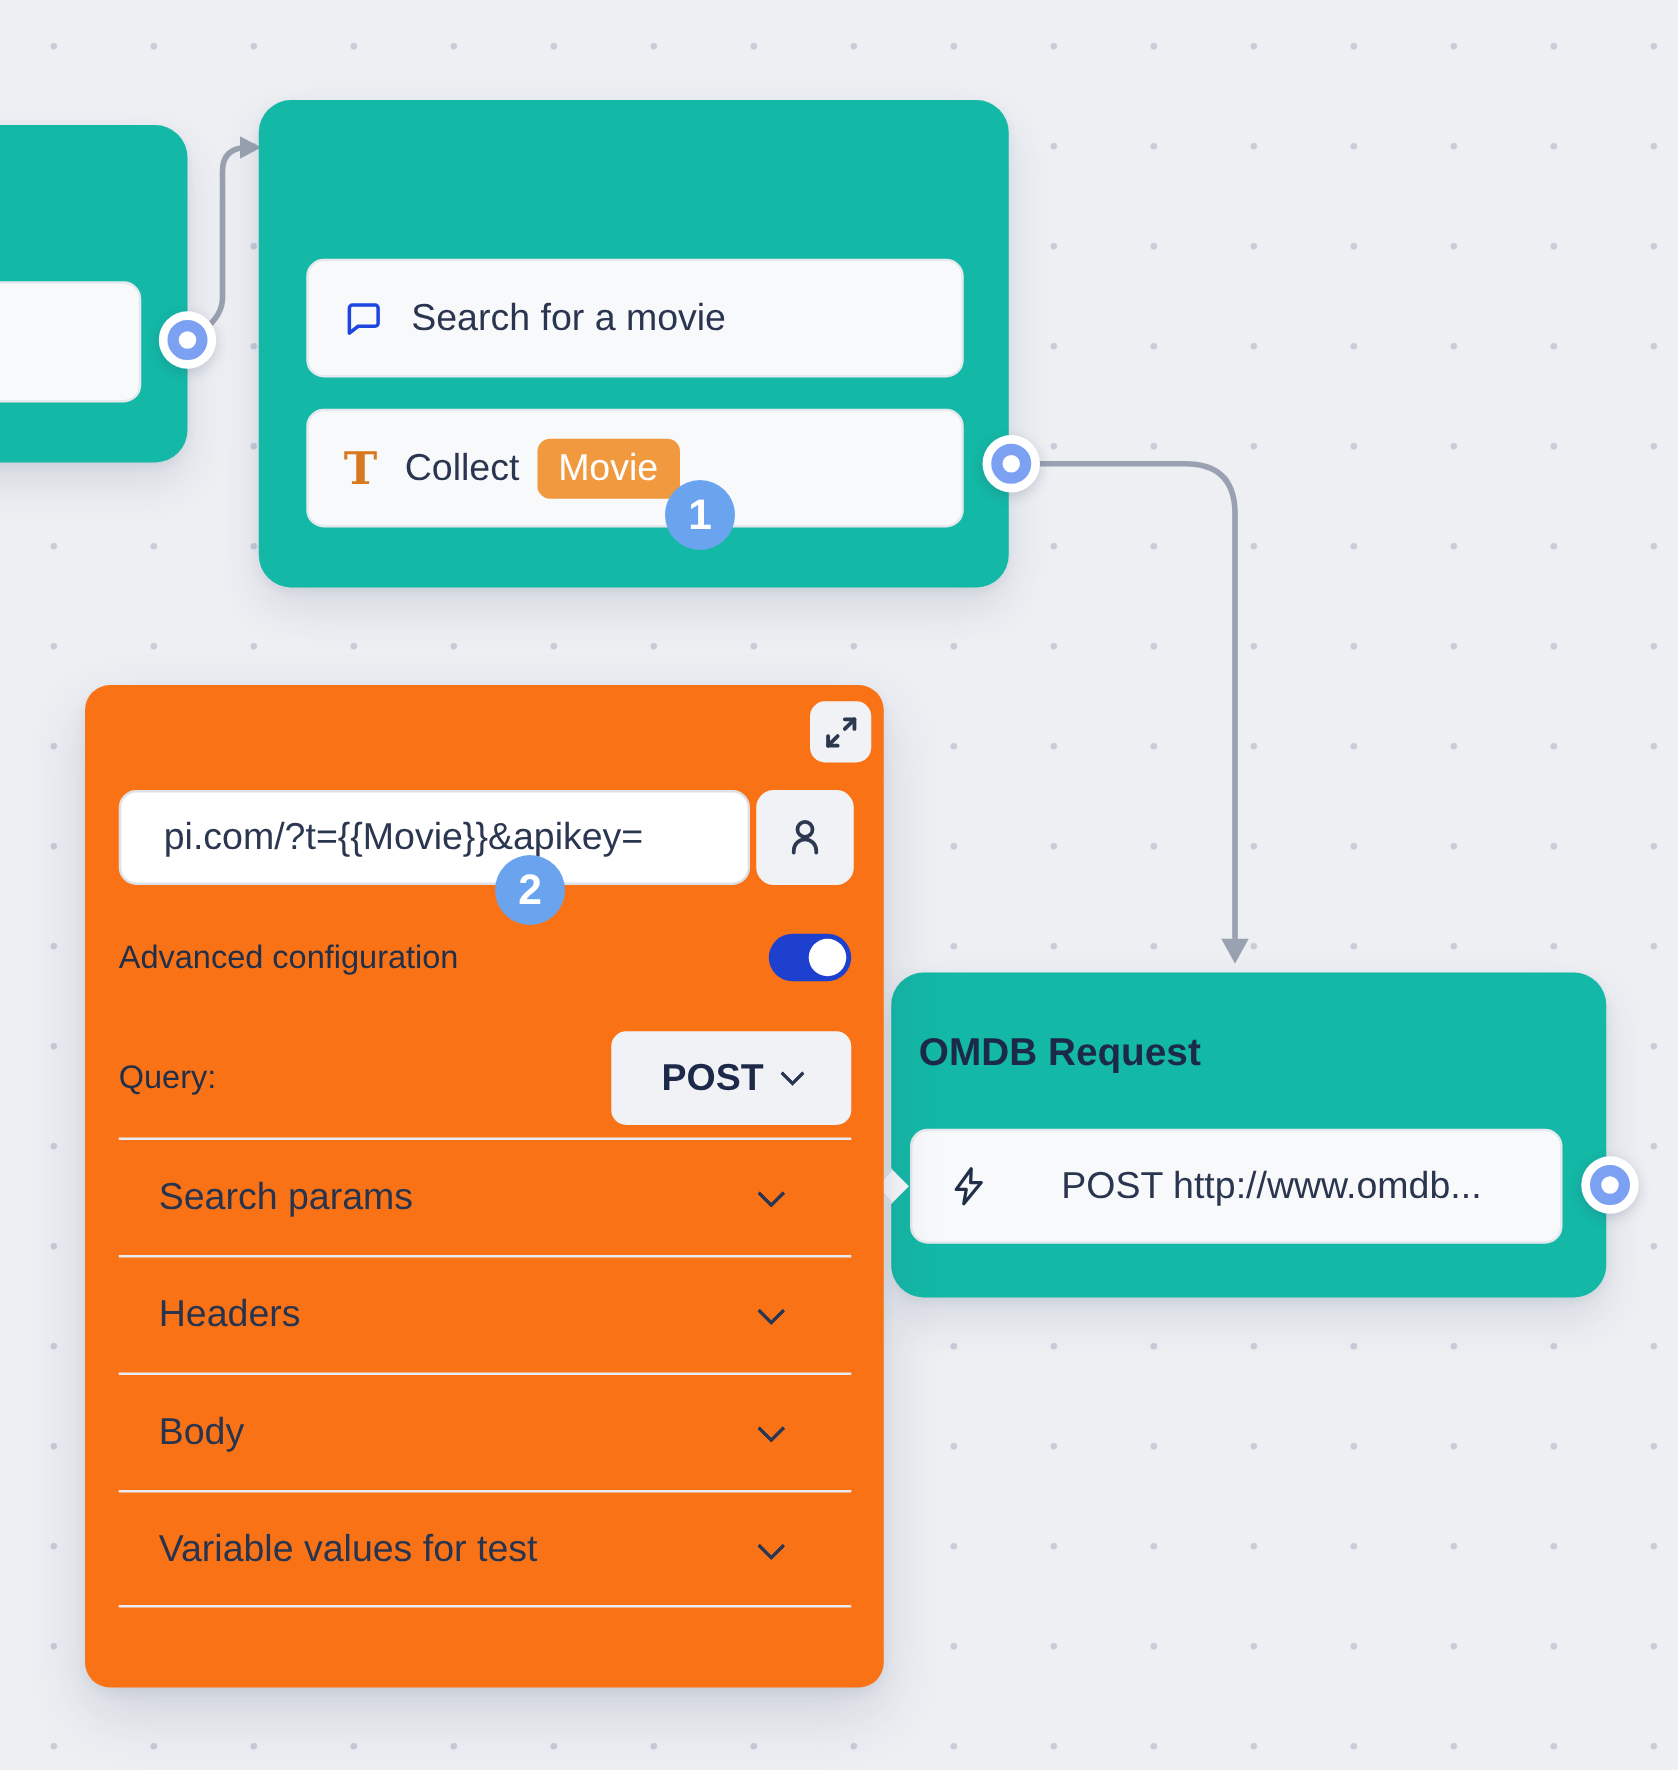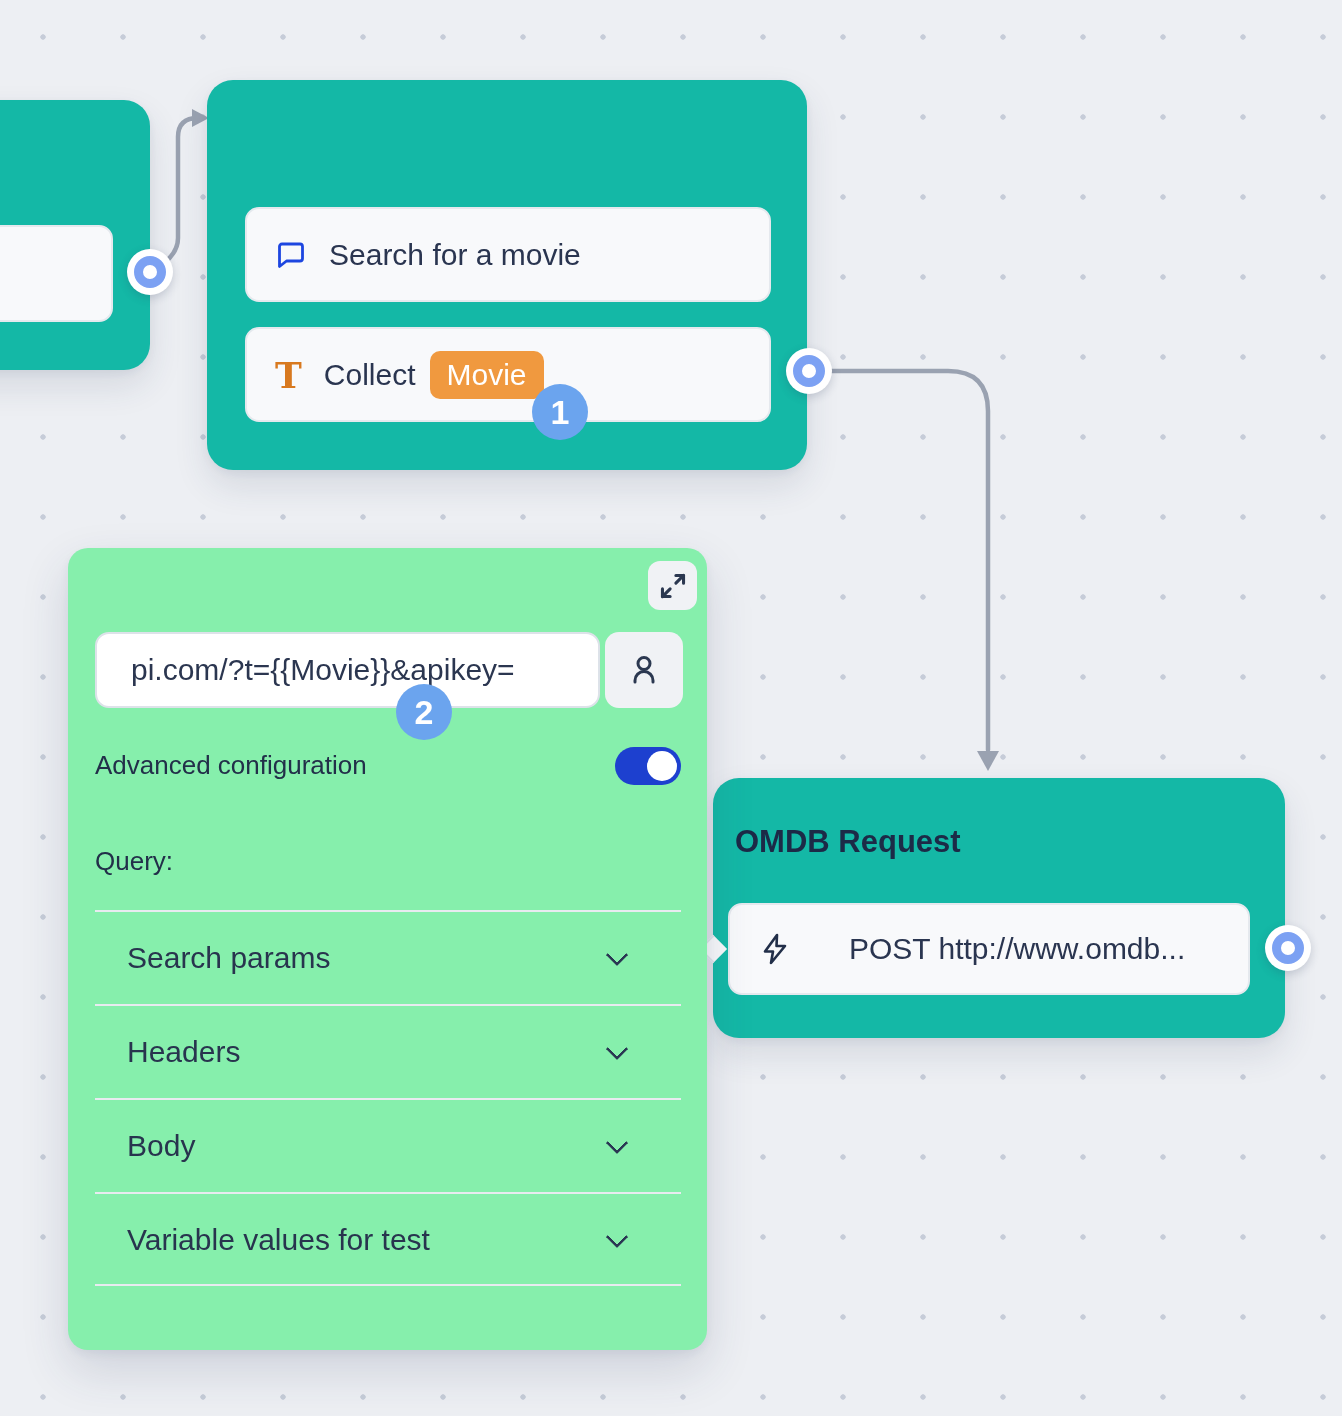--- a/index.html
+++ b/index.html
@@ -38,21 +38,21 @@
   }
   
   .step-badge{
     position:absolute;width:56px;height:56px;border-radius:50%;
     background:#6ba4ee;color:#ffffff;font-size:34px;font-weight:bold;
     display:flex;align-items:center;justify-content:center;z-index:12;
   }
   
   #editor-panel{
     position:absolute;left:68px;top:548px;width:639px;height:802px;
-    background:#86efac;border-radius:20px;z-index:6;
+    background:#f97316;border-radius:20px;z-index:6;
     box-shadow:0 20px 48px rgba(42,56,92,.16), 0 4px 10px rgba(42,56,92,.06);
   }
   .icon-btn{
     position:absolute;background:#f0f2f5;border-radius:12px;
     display:flex;align-items:center;justify-content:center;
   }
   #expand-btn{left:580px;top:13px;width:49px;height:49px;}
   #url-input{
     position:absolute;left:27px;top:84px;width:505px;height:76px;box-sizing:border-box;
     border:2px solid #dde2e9;border-radius:14px;background:#ffffff;
@@ -173,20 +173,24 @@
       </g>
     </svg>
   </div>
 
   <div class="panel-label" style="left:27px;top:202px;">Advanced configuration</div>
   <div id="adv-toggle">
       <div class="knob"></div>
     </div>
 
   <div class="panel-label" style="left:27px;top:298px;">Query:</div>
+  <div id="method-dd">
+    <span class="dd-label">POST</span>
+    <span class="chev small"></span>
+  </div>
 
   <div class="divider" style="top:362px;"></div>
   <div class="acc-row" style="top:364px;">
     <span class="acc-label">Search params</span>
     <span class="chev"></span>
   </div>
   <div class="divider" style="top:456px;"></div>
   <div class="acc-row" style="top:458px;">
     <span class="acc-label">Headers</span>
     <span class="chev"></span>

